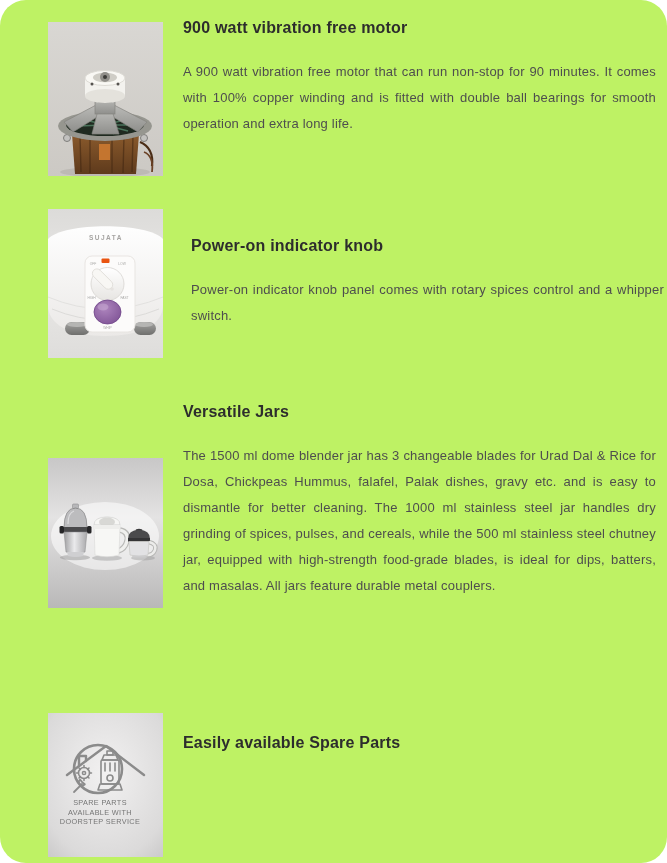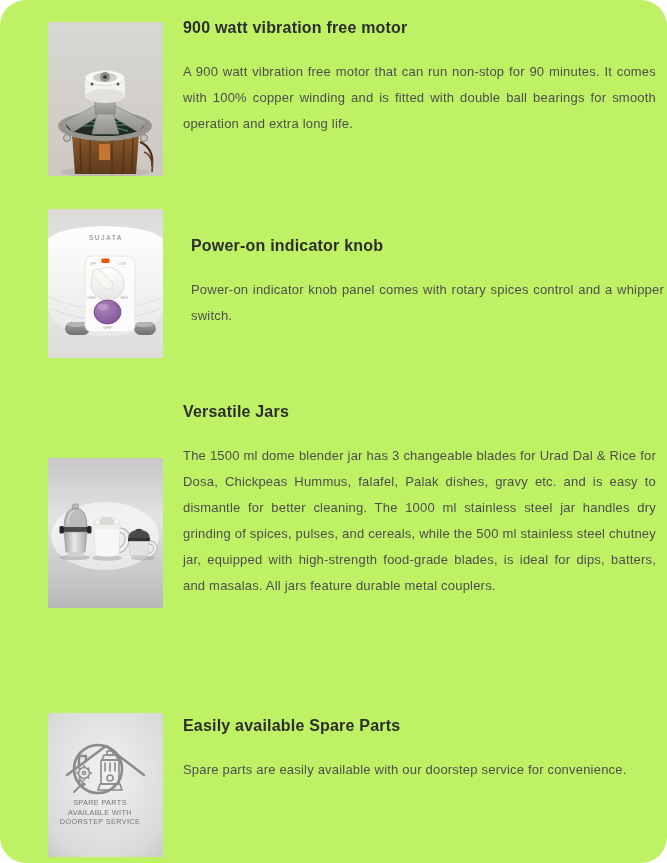--- a/index.html
+++ b/index.html
@@ -23,21 +23,21 @@
     color:#4e4e4e; letter-spacing:0.2px; text-align:justify;
   }
   
   .img-motor   { top:22px;  height:154px; }
   .img-knob    { top:209px; height:149px; }
   .img-jars    { top:458px; height:150px; }
   .img-spares  { top:713px; height:144px; }
   .txt-motor   { top:18px;  }
   .txt-knob    { top:236px;margin-left:8px; }
   .txt-jars    { top:402px; }
-  .txt-spares  { top:716px; }
+  .txt-spares  { top:733px; }
 
   
   .brand-txt   { font-family:"Liberation Sans",sans-serif; font-size:6.5px; font-weight:700; letter-spacing:1.5px; fill:#a6a4a2; }
   .micro-txt   { font-family:"Liberation Sans",sans-serif; font-size:3.3px; fill:#a8a8a6; }
   .badge-txt   { font-family:"Liberation Sans",sans-serif; font-size:7.3px; letter-spacing:0.35px; fill:#757575; }
 </style>
 </head>
 <body>
 
 <div class="canvas">
@@ -283,16 +283,15 @@
       </g>
       <g>
         <text x="52" y="92" text-anchor="middle" class="badge-txt">SPARE PARTS</text>
         <text x="52" y="101.5" text-anchor="middle" class="badge-txt">AVAILABLE WITH</text>
         <text x="52" y="111" text-anchor="middle" class="badge-txt">DOORSTEP SERVICE</text>
       </g>
     </svg>
   </div>
   <div class="feature-text txt-spares">
     <h3 class="feature-title">Easily available Spare Parts</h3>
-    <p class="feature-body">Spare parts are easily available with our doorstep service for convenience.</p>
   </div>
 
 </div>
 
 </body></html>

